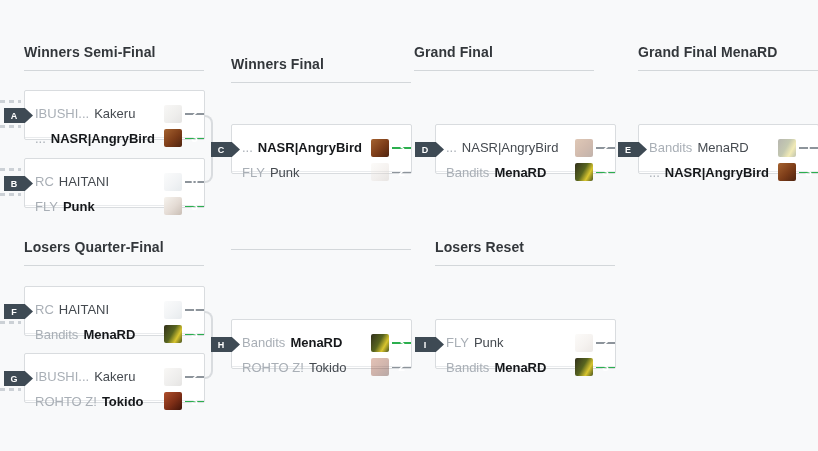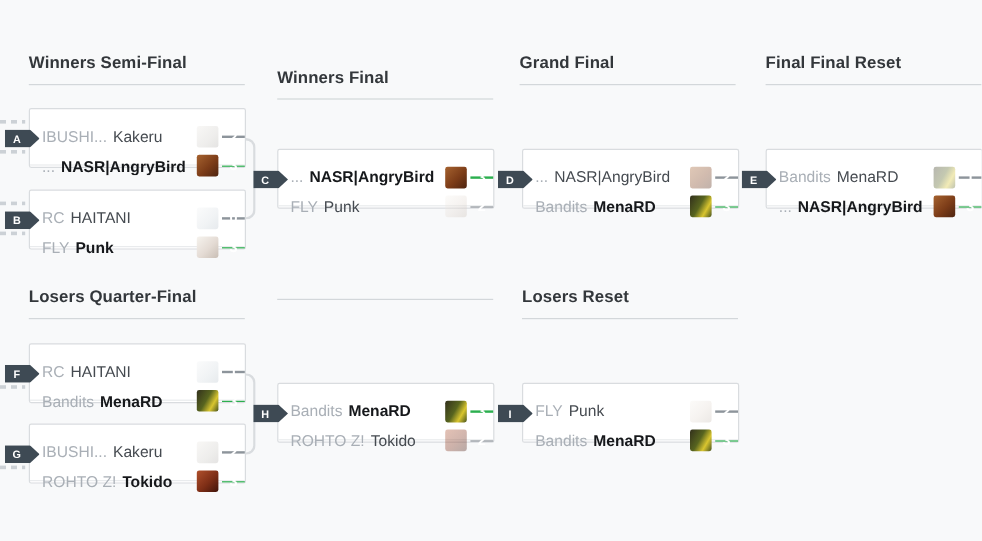--- a/index.html
+++ b/index.html
@@ -54,26 +54,26 @@
 <div class="stage">
 
   <div class="sec" style="left:24px;top:44px">
     <div class="ttl">Winners Semi-Final</div>
     <div class="rule"></div>
   </div>
   <div class="sec" style="left:231px;top:56px">
     <div class="ttl">Winners Final</div>
     <div class="rule"></div>
   </div>
-  <div class="sec" style="left:433px;top:44px">
+  <div class="sec" style="left:414px;top:44px">
     <div class="ttl">Grand Final</div>
     <div class="rule"></div>
   </div>
   <div class="sec" style="left:638px;top:44px">
-    <div class="ttl">Final Final Reset</div>
+    <div class="ttl">Grand Final MenaRD</div>
     <div class="rule"></div>
   </div>
   <div class="sec" style="left:24px;top:239px">
     <div class="ttl">Losers Quarter-Final</div>
     <div class="rule"></div>
   </div>
   <div class="sec" style="left:231px;top:239px">
     <div class="rule"></div>
   </div>
   <div class="sec" style="left:435px;top:239px">

